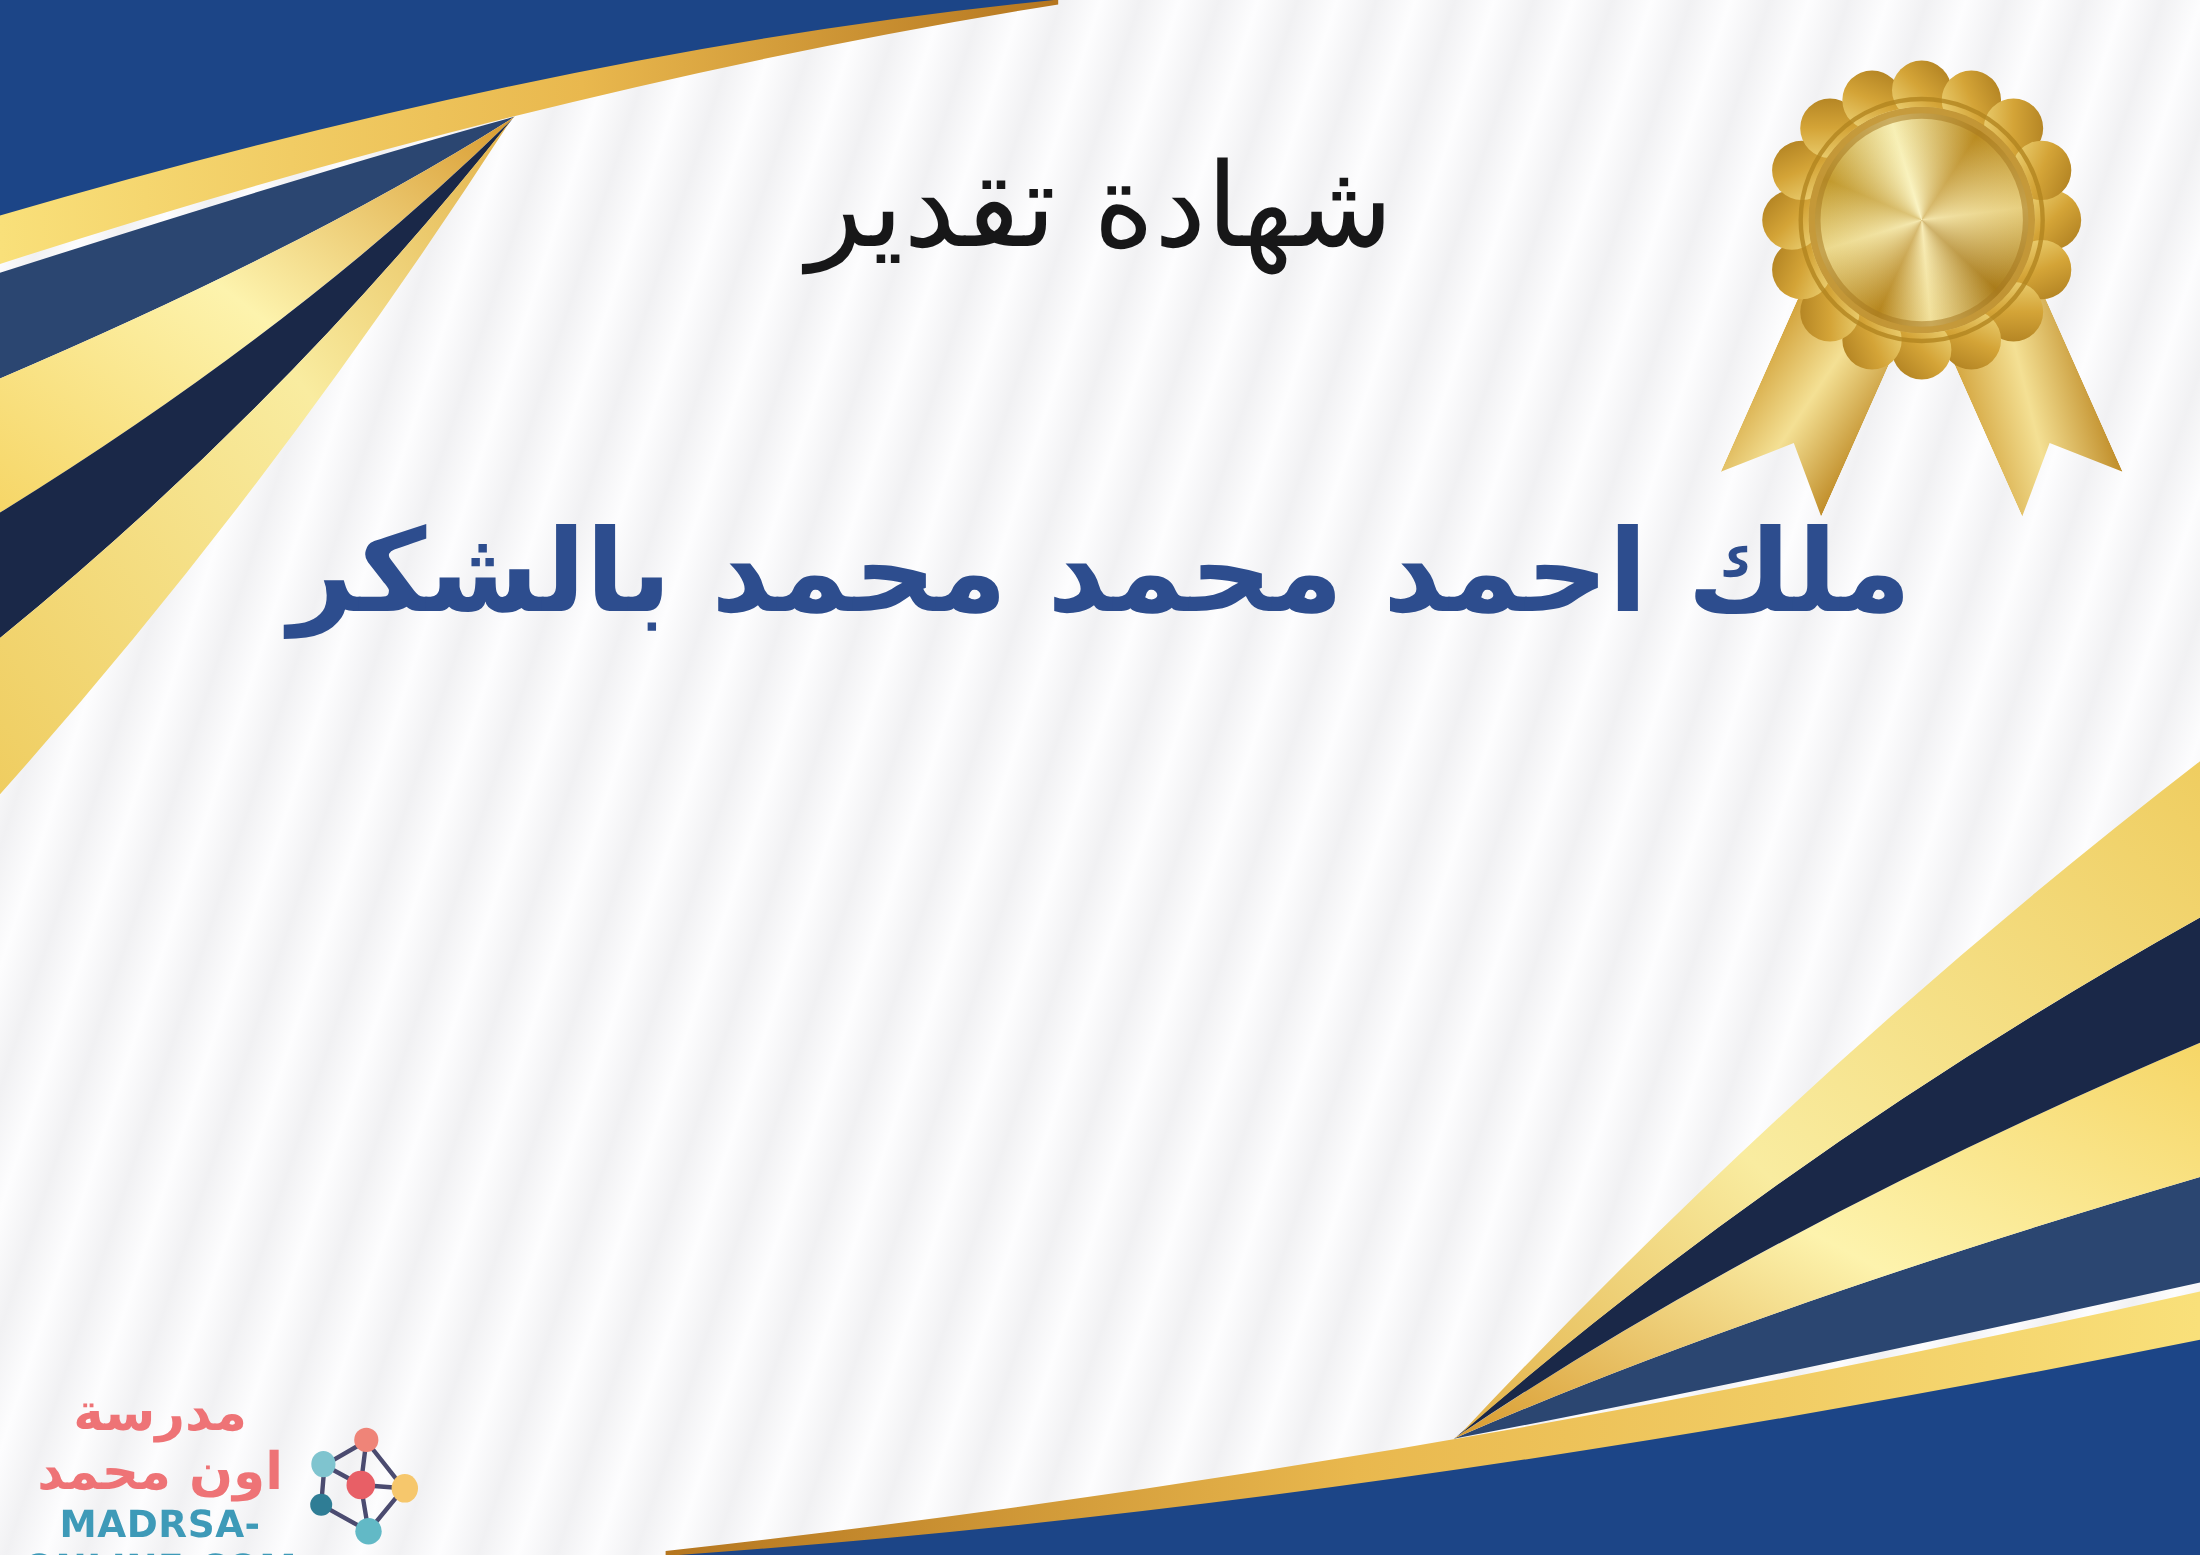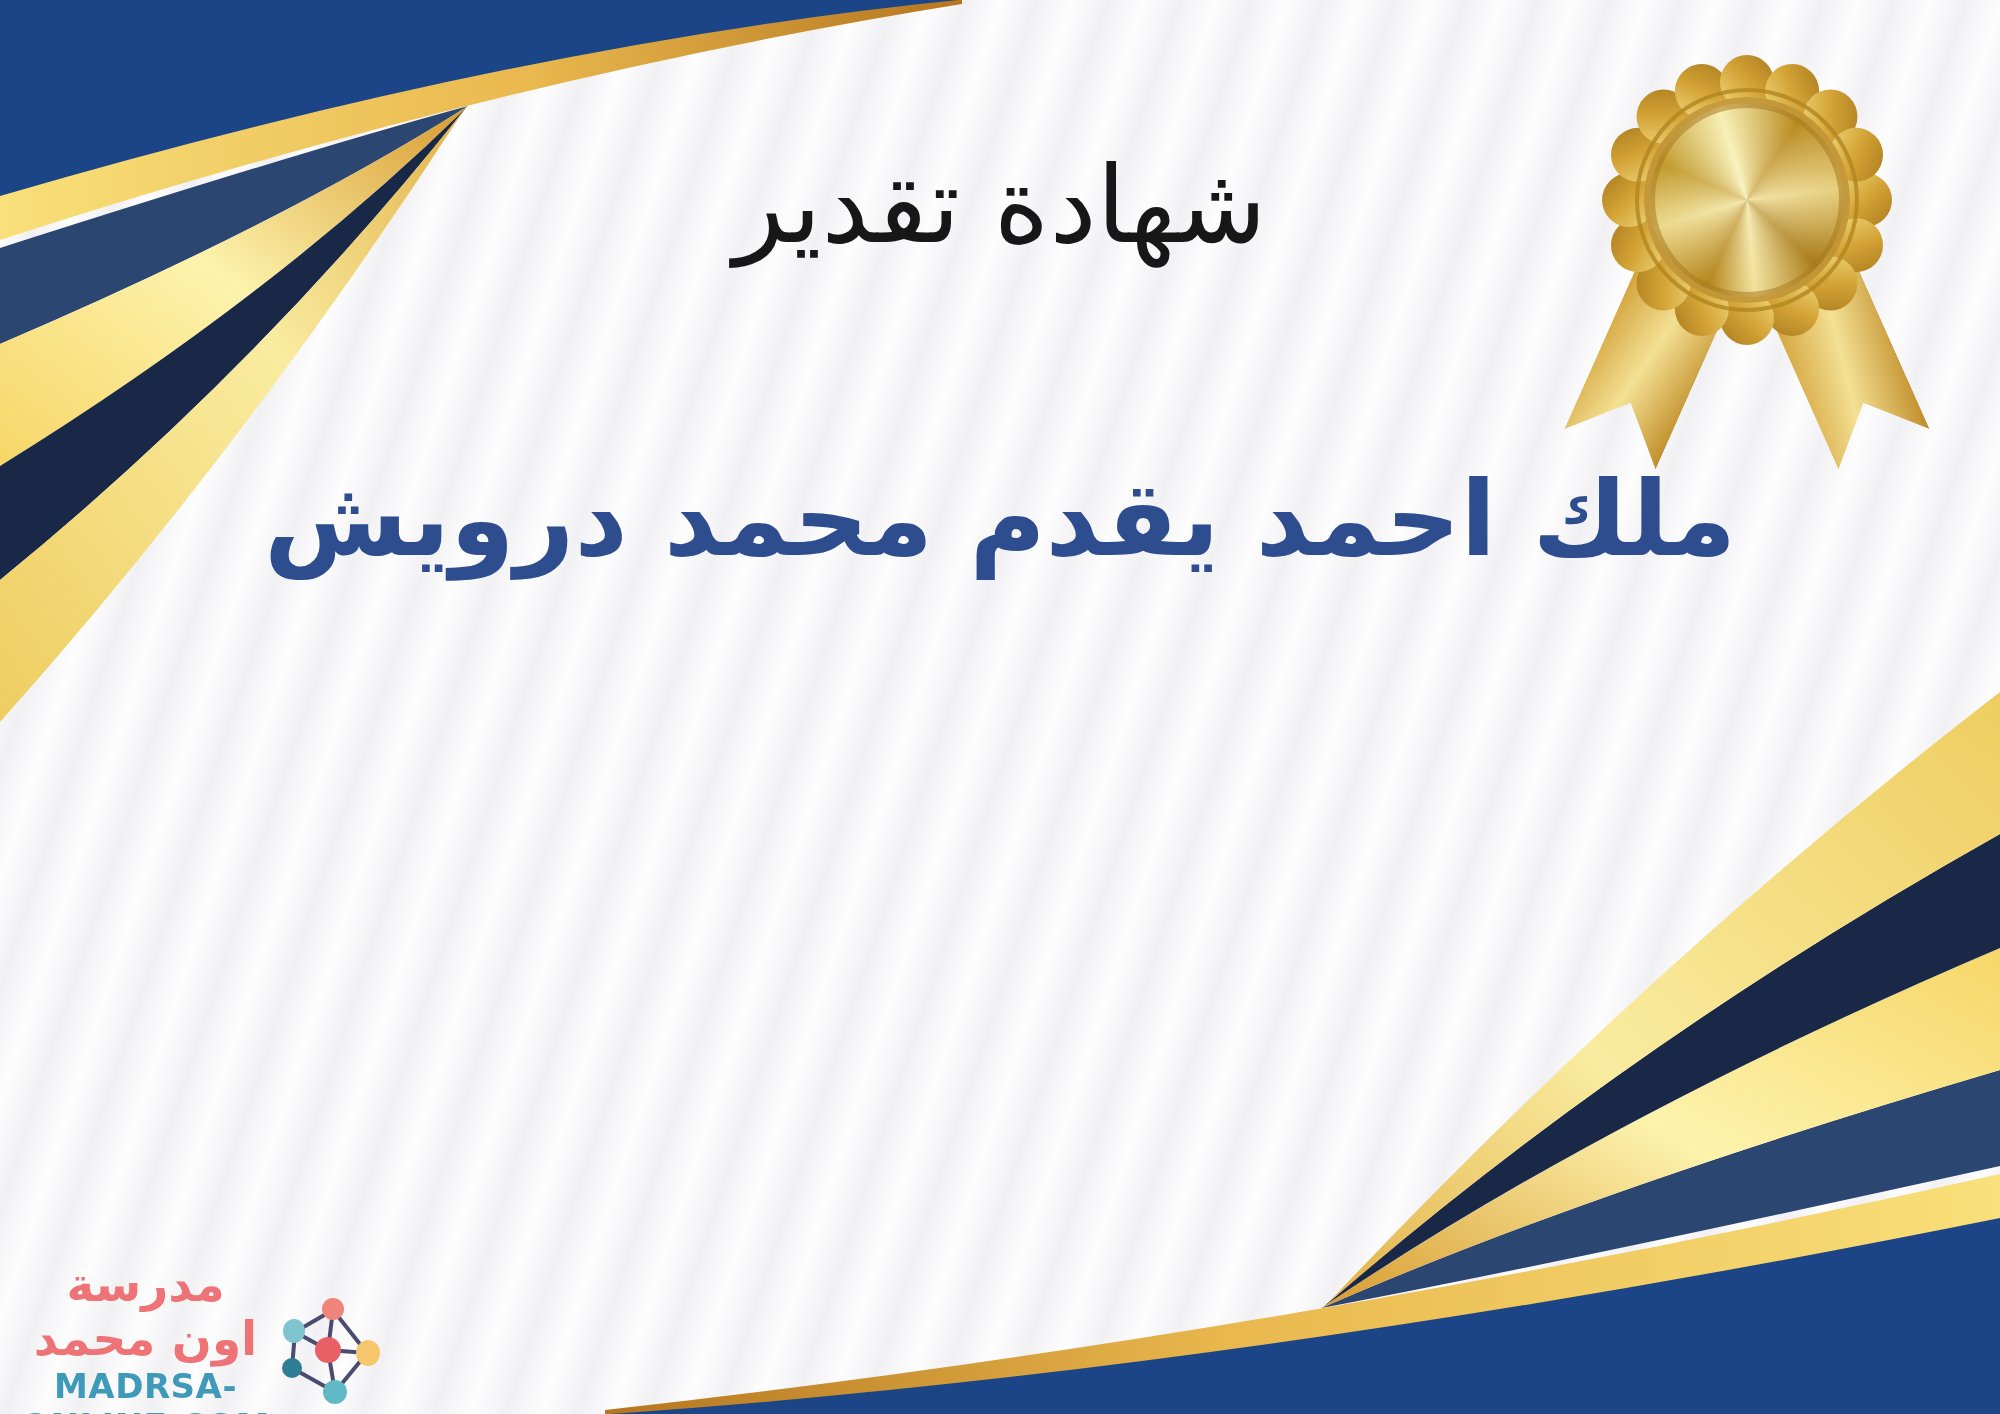--- a/index.html
+++ b/index.html
@@ -6,21 +6,21 @@
   .certificate{
     position:relative; width:2000px; height:1414px; overflow:hidden;
     background:
       repeating-linear-gradient(108deg, #fdfdfe 0px, #f1f1f3 34px, #fdfdfe 68px);
     font-family:"DejaVu Sans","Liberation Sans",sans-serif;
     direction:rtl;
   }
   .decor{position:absolute; inset:0; width:2000px; height:1414px; z-index:1;}
   .txt{position:absolute; left:0; right:0; text-align:center; z-index:3; margin:0;}
   .prewrap{white-space:pre;}
-  .title{top:144px; font-size:106px; font-weight:500; color:#171718; letter-spacing:-1px;}
+  .title{top:126px; font-size:106px; font-weight:500; color:#171718; letter-spacing:-1px;}
   .name{top:458px; font-size:104px; font-weight:bold; color:#2d4d8e;}
   .bodyblock{position:absolute; top:712px; left:0; right:0; z-index:3; text-align:center;
              font-size:58px; color:#1c1c1e; line-height:112px;}
   .score{display:inline-block; font-weight:bold; color:#2b4b8c; font-size:62px;
          margin:0 52px; direction:ltr; unicode-bidi:isolate;}
   .closing{top:1128px; font-size:58px; color:#1c1c1e;}
 
   
   .medal{position:absolute; left:1592px; top:45px; width:310px; height:395px; z-index:2;}
   .ribbon{position:absolute; width:100px; height:182px; top:238px;
@@ -111,21 +111,21 @@
       <use href="#sc" transform="rotate(292.5)"></use>
       <use href="#sc" transform="rotate(315)"></use>
       <use href="#sc" transform="rotate(337.5)"></use>
       <circle r="110" fill="none" stroke="#b1841f" stroke-width="4" opacity="0.8"></circle>
     </svg>
     <div class="face"></div>
   </div>
 
   <h1 class="txt title">شهادة تقدير</h1>
 
-  <div class="txt name">ملك احمد يقدم محمد درويش</div>
+  <div class="txt name">ملك احمد محمد محمد بالشكر</div>
 
 
 
   <div class="logo">
     <svg class="logo-icon" viewBox="0 0 100 112" aria-hidden="true">
       <g stroke="#4b4b70" stroke-width="4" stroke-linecap="round">
         <line x1="52" y1="14" x2="14" y2="36"></line>
         <line x1="52" y1="14" x2="47" y2="54"></line>
         <line x1="52" y1="14" x2="86" y2="57"></line>
         <line x1="47" y1="54" x2="86" y2="57"></line>

